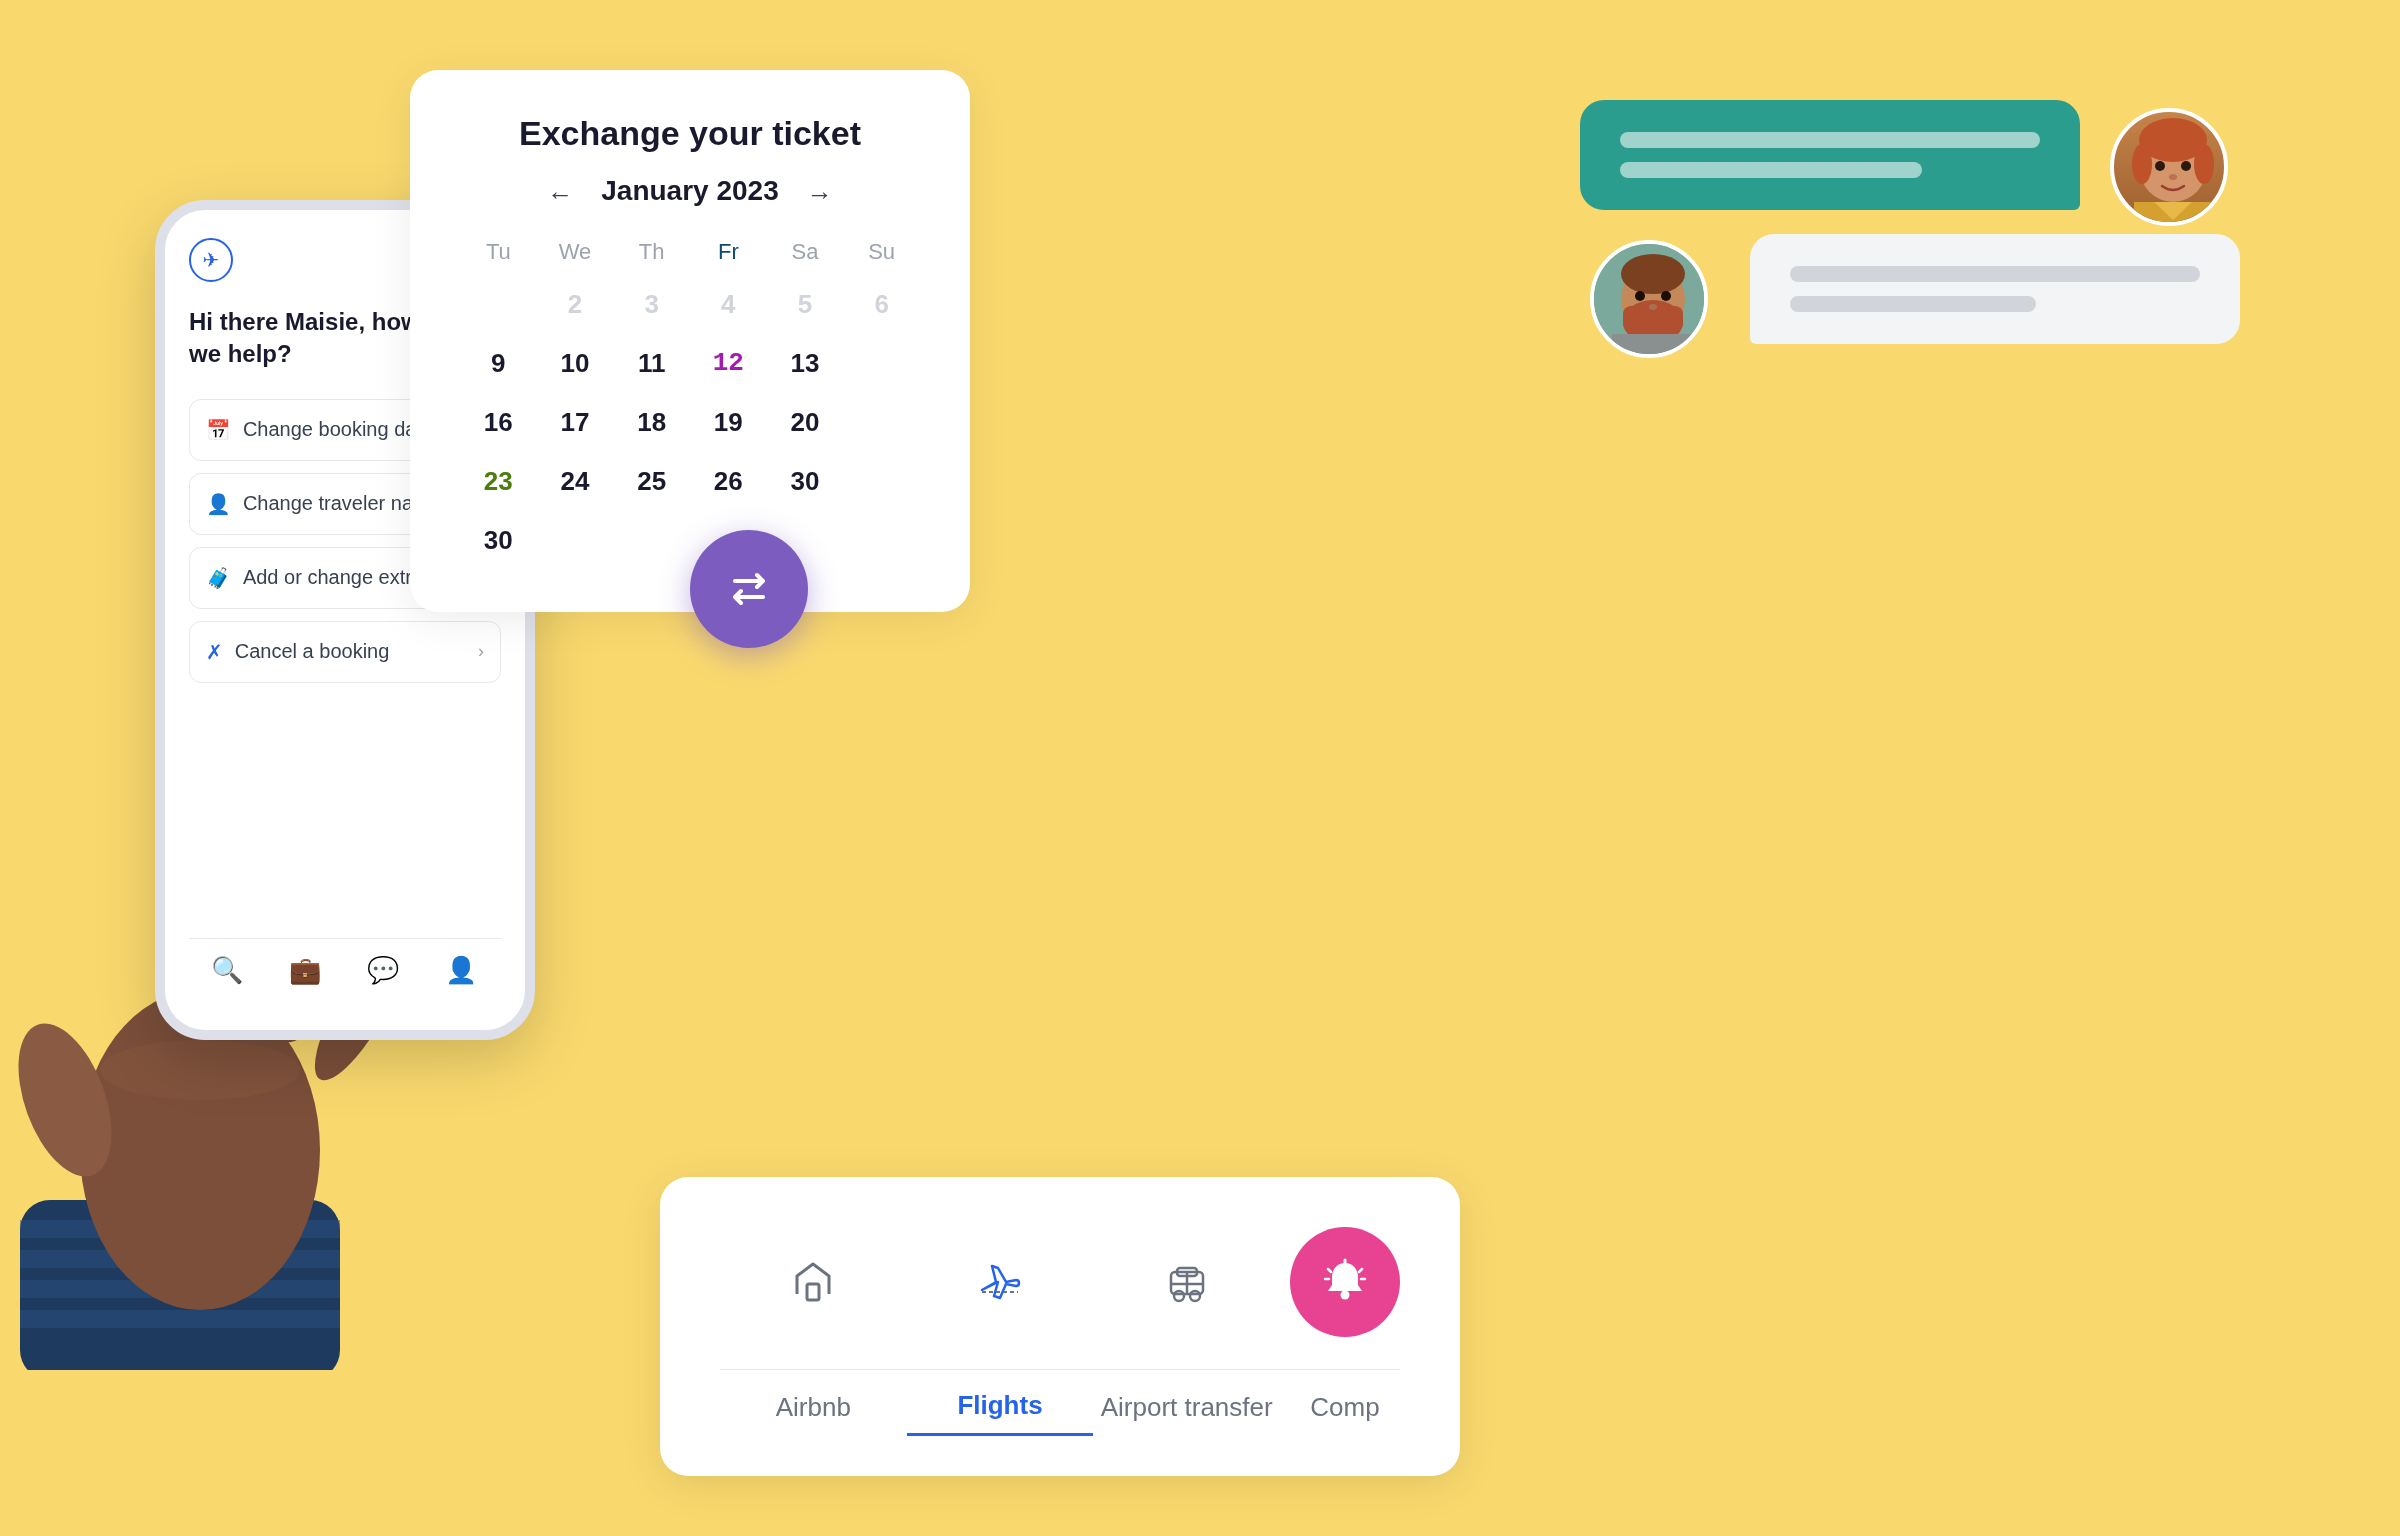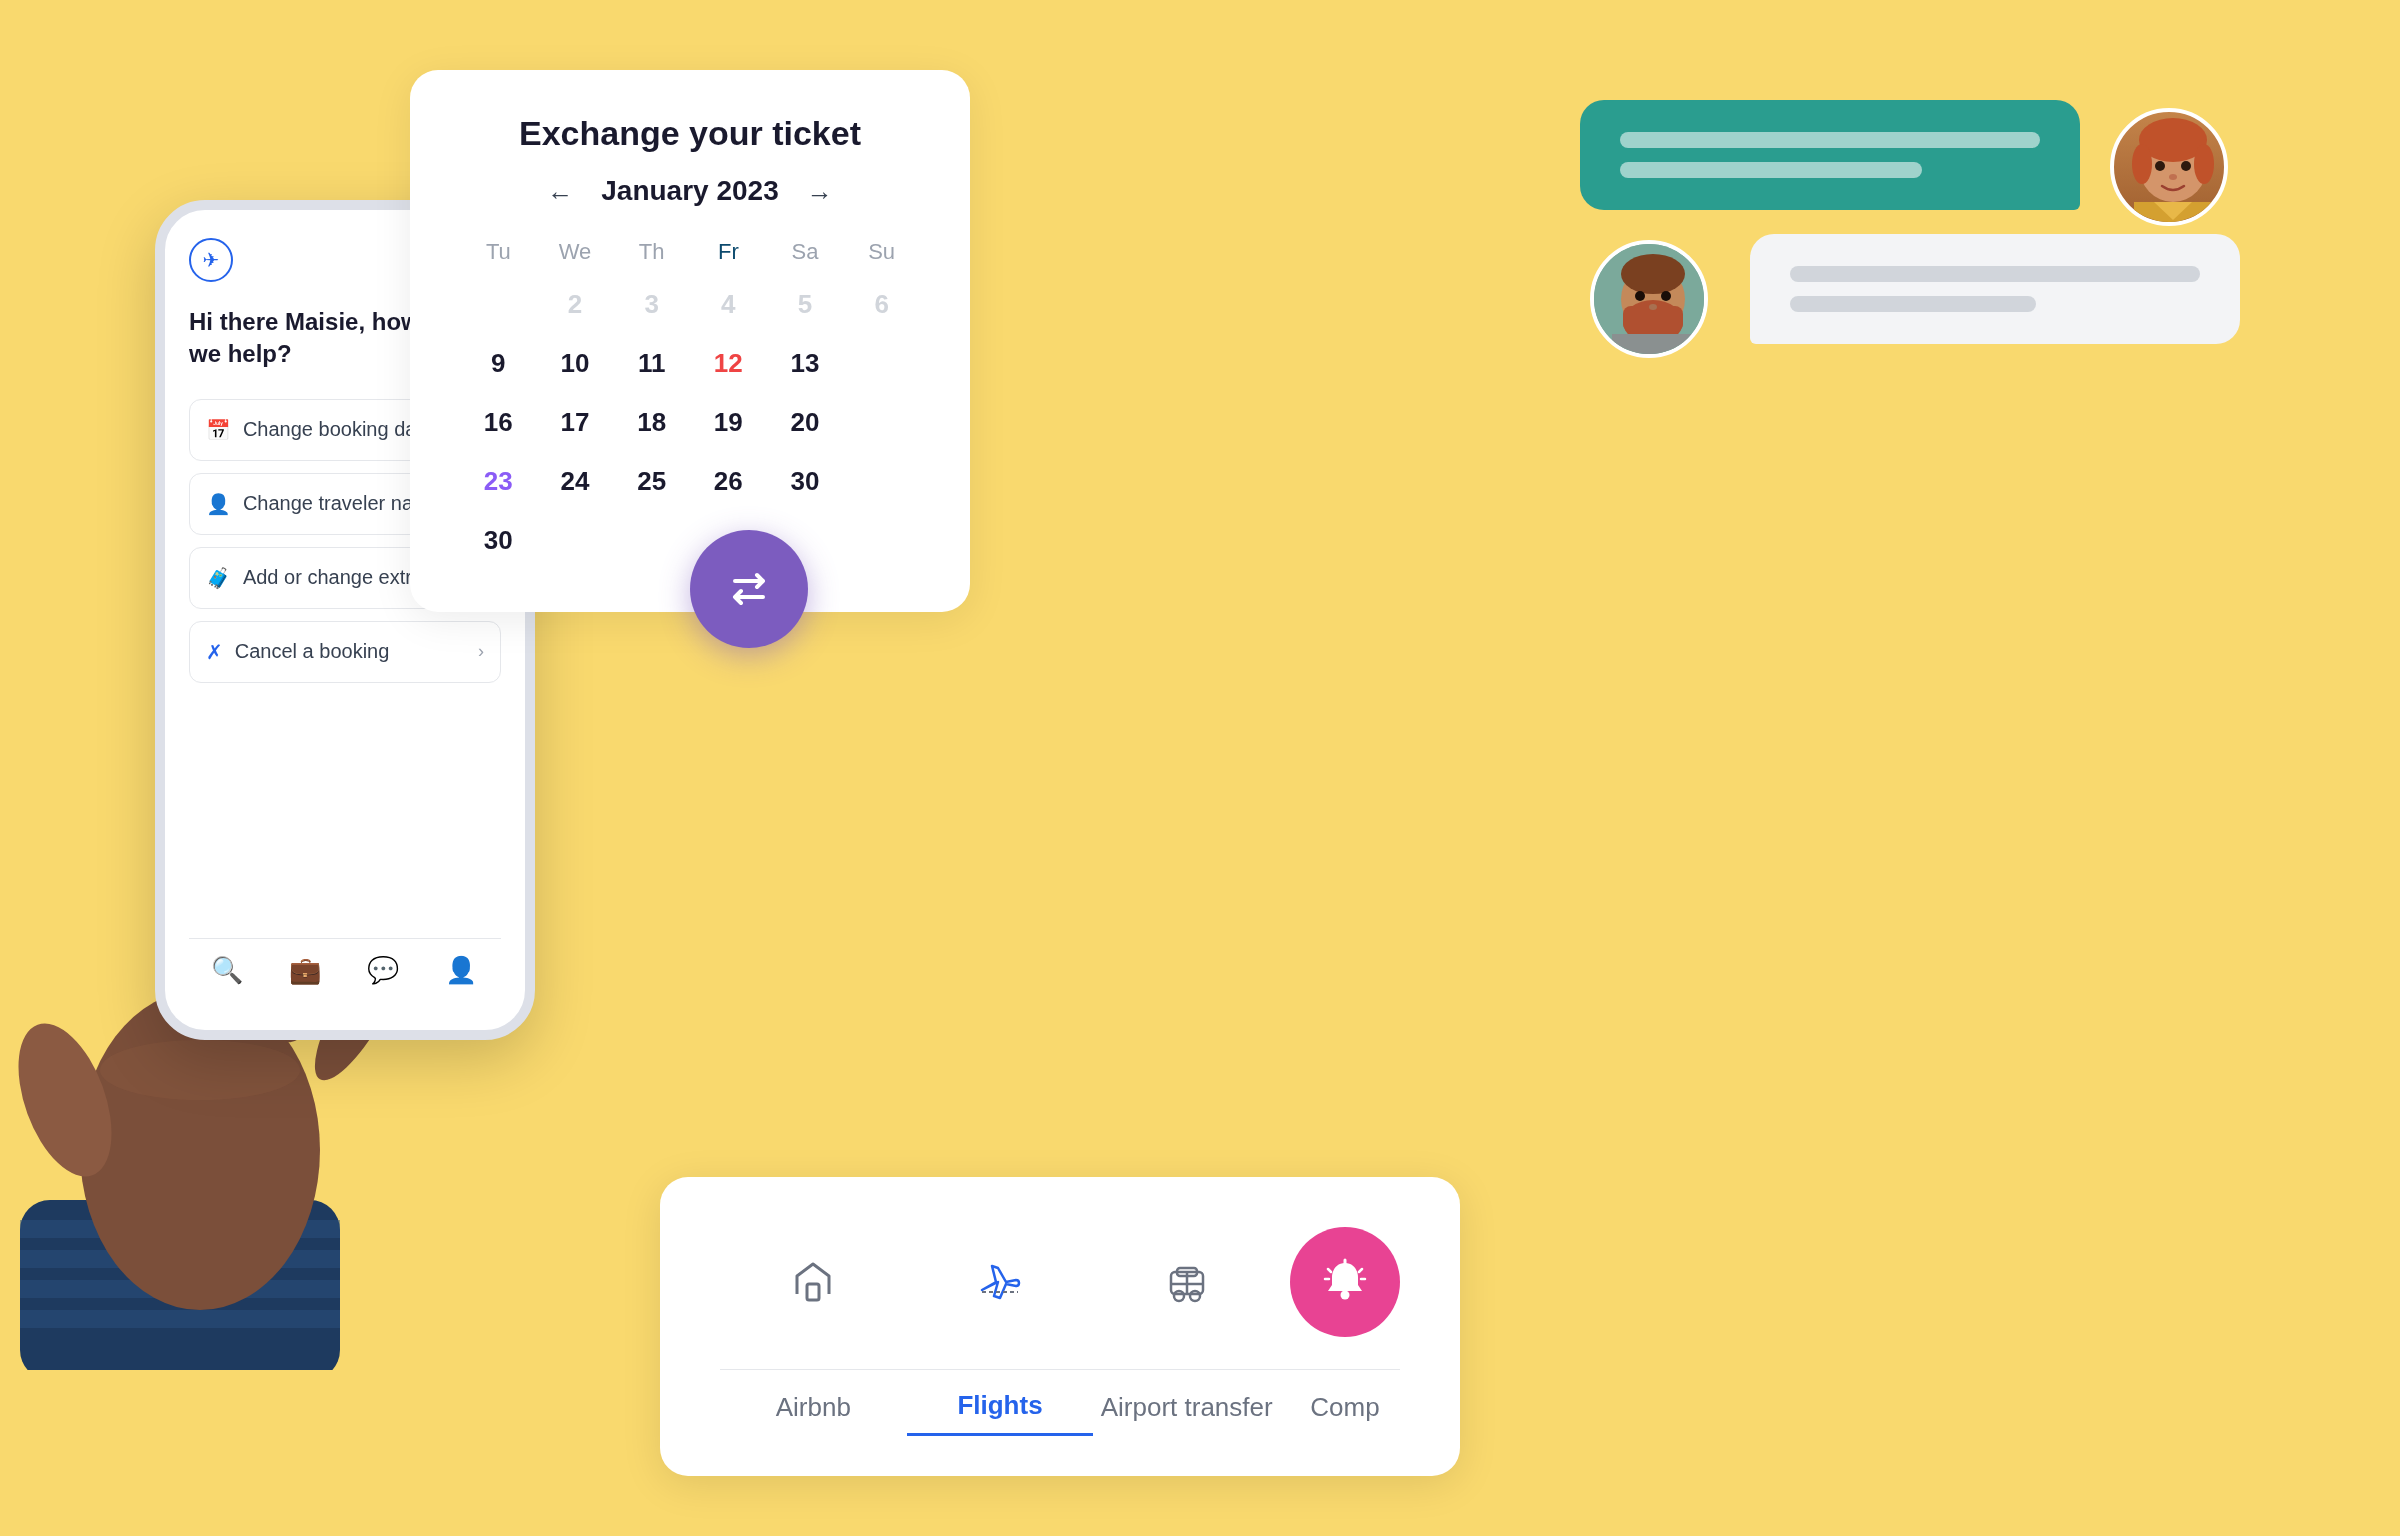--- a/index.html
+++ b/index.html
@@ -133,32 +133,32 @@
     <div style="font-size:26px;font-weight:600;color:#d1d5db;padding:12px 0;cursor:pointer;"></div>
     <div style="font-size:26px;font-weight:600;color:#d1d5db;padding:12px 0;cursor:pointer;">2</div>
     <div style="font-size:26px;font-weight:600;color:#d1d5db;padding:12px 0;cursor:pointer;">3</div>
     <div style="font-size:26px;font-weight:600;color:#d1d5db;padding:12px 0;cursor:pointer;">4</div>
     <div style="font-size:26px;font-weight:600;color:#d1d5db;padding:12px 0;cursor:pointer;">5</div>
     <div style="font-size:26px;font-weight:600;color:#d1d5db;padding:12px 0;cursor:pointer;">6</div>
 
     <div style="font-size:26px;font-weight:700;color:#1a1a2e;padding:12px 0;cursor:pointer;">9</div>
     <div style="font-size:26px;font-weight:700;color:#1a1a2e;padding:12px 0;cursor:pointer;">10</div>
     <div style="font-size:26px;font-weight:700;color:#1a1a2e;padding:12px 0;cursor:pointer;">11</div>
-    <div style="font-size:26px;font-weight:700;color:#ef4444;padding:12px 0;cursor:pointer;">12</div>
+    <div style="font-size:26px;font-weight:700;color:#a21caf;padding:12px 0;cursor:pointer;font-family:Liberation Mono, monospace;">12</div>
     <div style="font-size:26px;font-weight:700;color:#1a1a2e;padding:12px 0;cursor:pointer;">13</div>
     <div style="font-size:26px;font-weight:700;color:#1a1a2e;padding:12px 0;cursor:pointer;"></div>
 
     <div style="font-size:26px;font-weight:700;color:#1a1a2e;padding:12px 0;cursor:pointer;">16</div>
     <div style="font-size:26px;font-weight:700;color:#1a1a2e;padding:12px 0;cursor:pointer;">17</div>
     <div style="font-size:26px;font-weight:700;color:#1a1a2e;padding:12px 0;cursor:pointer;">18</div>
     <div style="font-size:26px;font-weight:700;color:#1a1a2e;padding:12px 0;cursor:pointer;">19</div>
     <div style="font-size:26px;font-weight:700;color:#1a1a2e;padding:12px 0;cursor:pointer;">20</div>
     <div style="font-size:26px;font-weight:700;color:#1a1a2e;padding:12px 0;cursor:pointer;"></div>
 
-    <div style="font-size:26px;font-weight:700;color:#8b5cf6;padding:12px 0;cursor:pointer;">23</div>
+    <div style="font-size:26px;font-weight:700;color:#4d7c0f;padding:12px 0;cursor:pointer;">23</div>
     <div style="font-size:26px;font-weight:700;color:#1a1a2e;padding:12px 0;cursor:pointer;">24</div>
     <div style="font-size:26px;font-weight:700;color:#1a1a2e;padding:12px 0;cursor:pointer;">25</div>
     <div style="font-size:26px;font-weight:700;color:#1a1a2e;padding:12px 0;cursor:pointer;">26</div>
     <div style="font-size:26px;font-weight:700;color:#1a1a2e;padding:12px 0;cursor:pointer;">30</div>
     <div style="font-size:26px;font-weight:700;color:#1a1a2e;padding:12px 0;cursor:pointer;"></div>
 
     <div style="font-size:26px;font-weight:700;color:#1a1a2e;padding:12px 0;cursor:pointer;">30</div>
   </div>
 </div>
 

